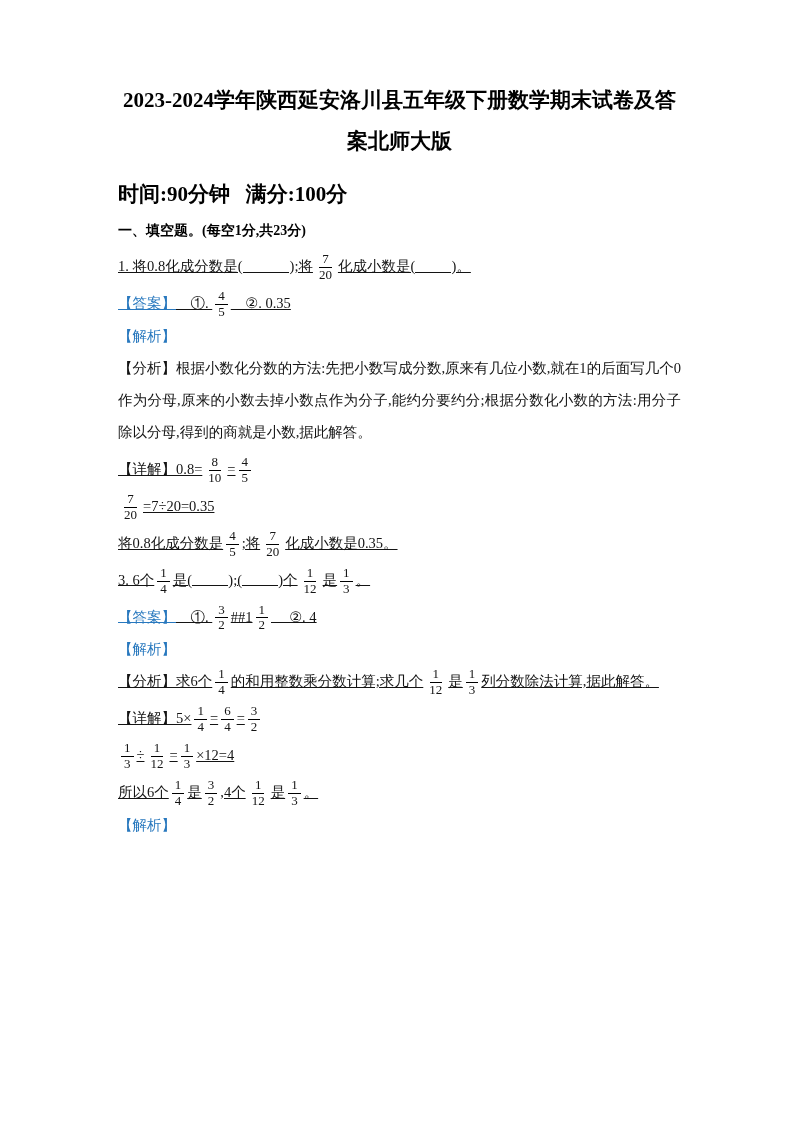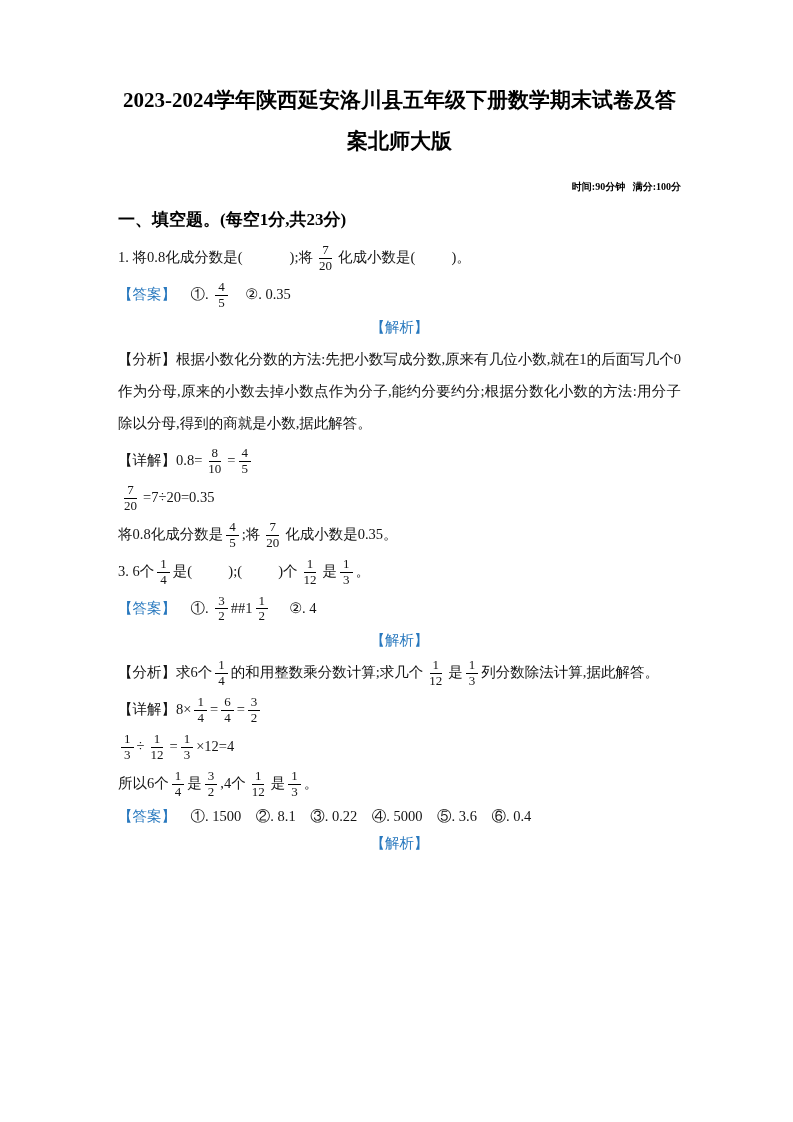--- a/index.html
+++ b/index.html
@@ -10,32 +10,32 @@
     background: #ffffff;
     font-family: "Liberation Serif", "DejaVu Serif", serif;
     font-size: 14.5px; color: #141414;
     padding: 80px 112px 0 118px;
   }
   .title {
     font-size: 21px; font-weight: bold; text-align: center;
     line-height: 1.95; margin: 0 0 18px 0; color: #000;
   }
   .meta {
-    font-size: 10px; font-weight: bold; text-align: right;
+    font-size: 21px; font-weight: bold; text-align: left;
     margin: 0 0 14px 0; white-space: pre-wrap; color: #000;
   }
   .section {
-    font-size: 17px; font-weight: bold; text-align: left;
+    font-size: 14px; font-weight: bold; text-align: left;
     margin: 12px 0 12px 0; white-space: pre-wrap; color: #000;
   }
   .line  { margin: 6px 0; line-height: 1.5; }
   .para  { margin: 6px 0; line-height: 2.2; text-align: justify; }
   .pre   { white-space: pre-wrap; }
-  .seg   { white-space: pre-wrap; }
-  .blue  { color: var(--accent, #2878be); text-align: center; }
+  .seg   { white-space: pre-wrap; text-decoration: underline; }
+  .blue  { color: var(--accent, #2878be); }
   .frac {
     display: inline-flex; flex-direction: column; align-items: center;
     vertical-align: middle; margin: 0 3px; line-height: 1.15; font-size: 13px;
   }
   .frac .num { border-bottom: 1px solid #000; padding: 0 3px; text-align: center; }
   .frac .den { padding: 0 3px; text-align: right; }
   .footer {
     position: absolute; right: 84px; bottom: 26px;
     color: var(--footer-gray, #8c8c8c); font-size: 16px;
     font-family: "Liberation Sans", "DejaVu Sans", sans-serif;
@@ -113,21 +113,21 @@
         <span class="num">1</span>
         <span class="den">4</span>
       </span><span class="seg">的和用整数乘分数计算;求几个</span><span class="frac">
         <span class="num">1</span>
         <span class="den">12</span>
       </span><span class="seg">是</span><span class="frac">
         <span class="num">1</span>
         <span class="den">3</span>
       </span><span class="seg">列分数除法计算,据此解答。</span></p>
 
-  <p class="line"><span class="seg">【详解】8×</span><span class="frac">
+  <p class="line"><span class="seg">【详解】5×</span><span class="frac">
         <span class="num">1</span>
         <span class="den">4</span>
       </span><span class="seg">=</span><span class="frac">
         <span class="num">6</span>
         <span class="den">4</span>
       </span><span class="seg">=</span><span class="frac">
         <span class="num">3</span>
         <span class="den">2</span>
       </span></p>
 
@@ -150,18 +150,17 @@
         <span class="den">2</span>
       </span><span class="seg">,4个</span><span class="frac">
         <span class="num">1</span>
         <span class="den">12</span>
       </span><span class="seg">是</span><span class="frac">
         <span class="num">1</span>
         <span class="den">3</span>
       </span><span class="seg">。</span></p>
 
 
-  <p class="line"><span class="seg blue">【答案】</span><span class="seg">    ①. 1500    ②. 8.1    ③. 0.22    ④. 5000    ⑤. 3.6    ⑥. 0.4</span></p>
 
   <p class="line blue pre">【解析】</p>
 
 
 </main>
 
 </body></html>

